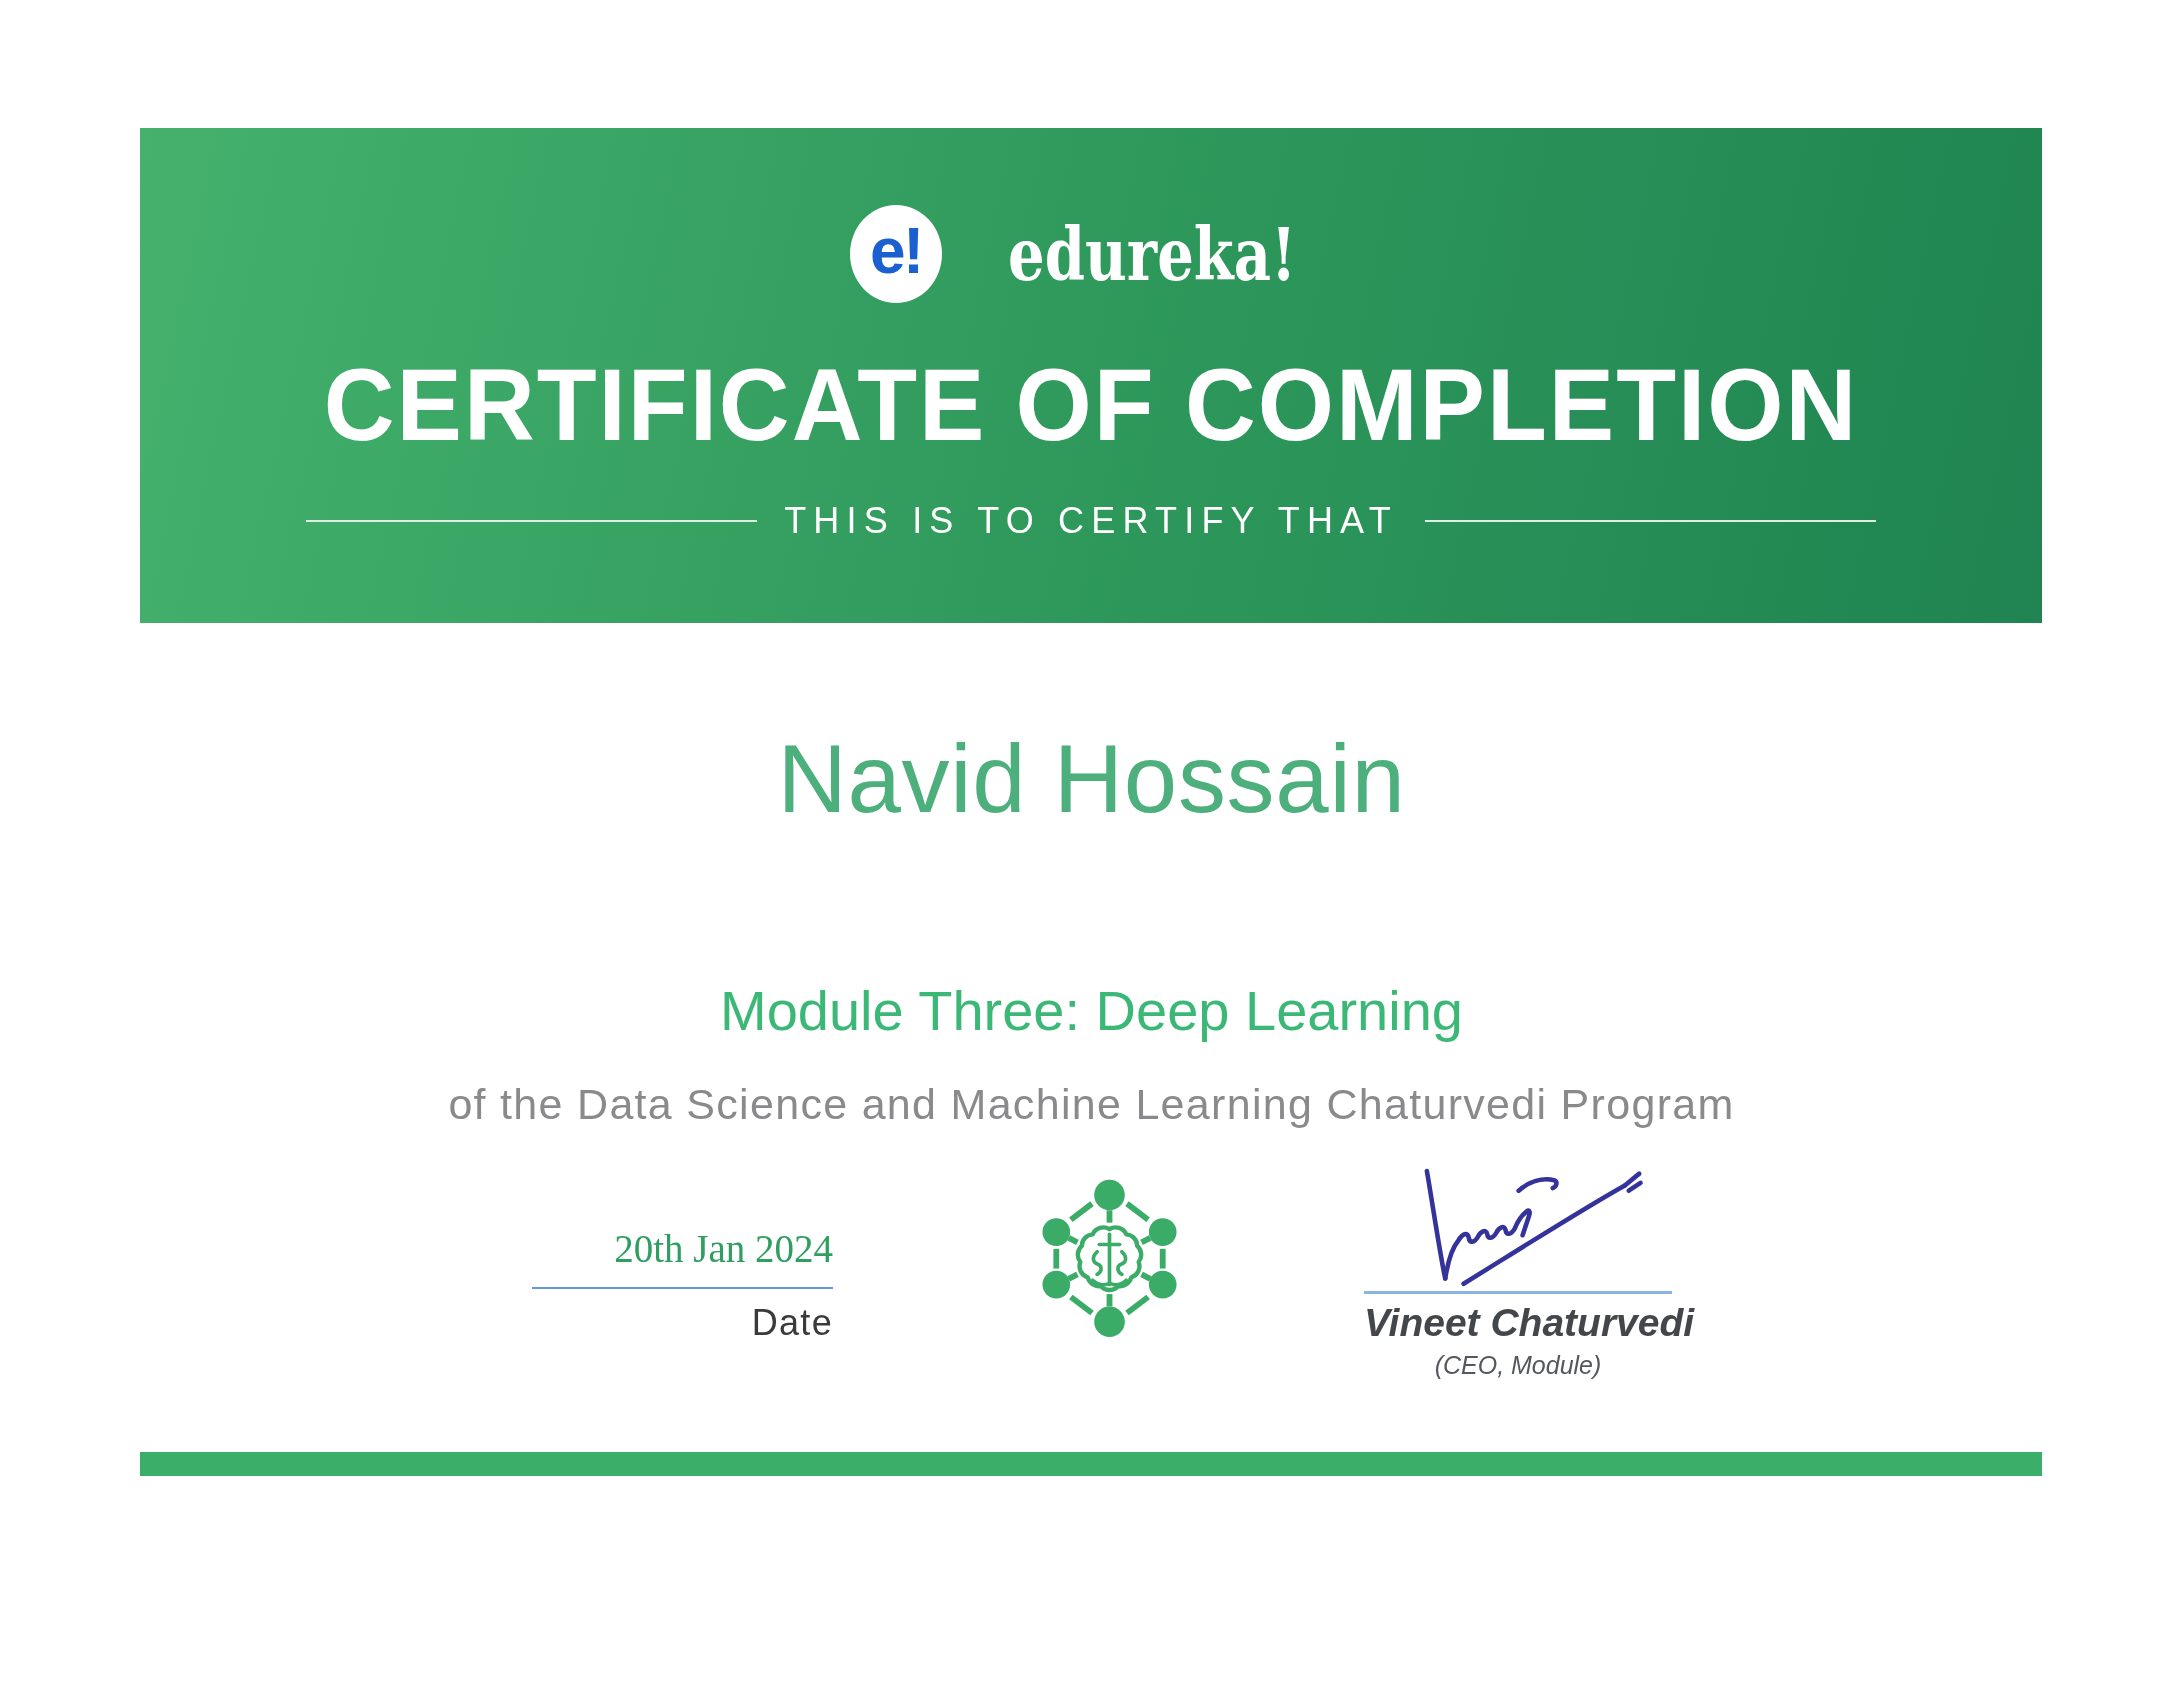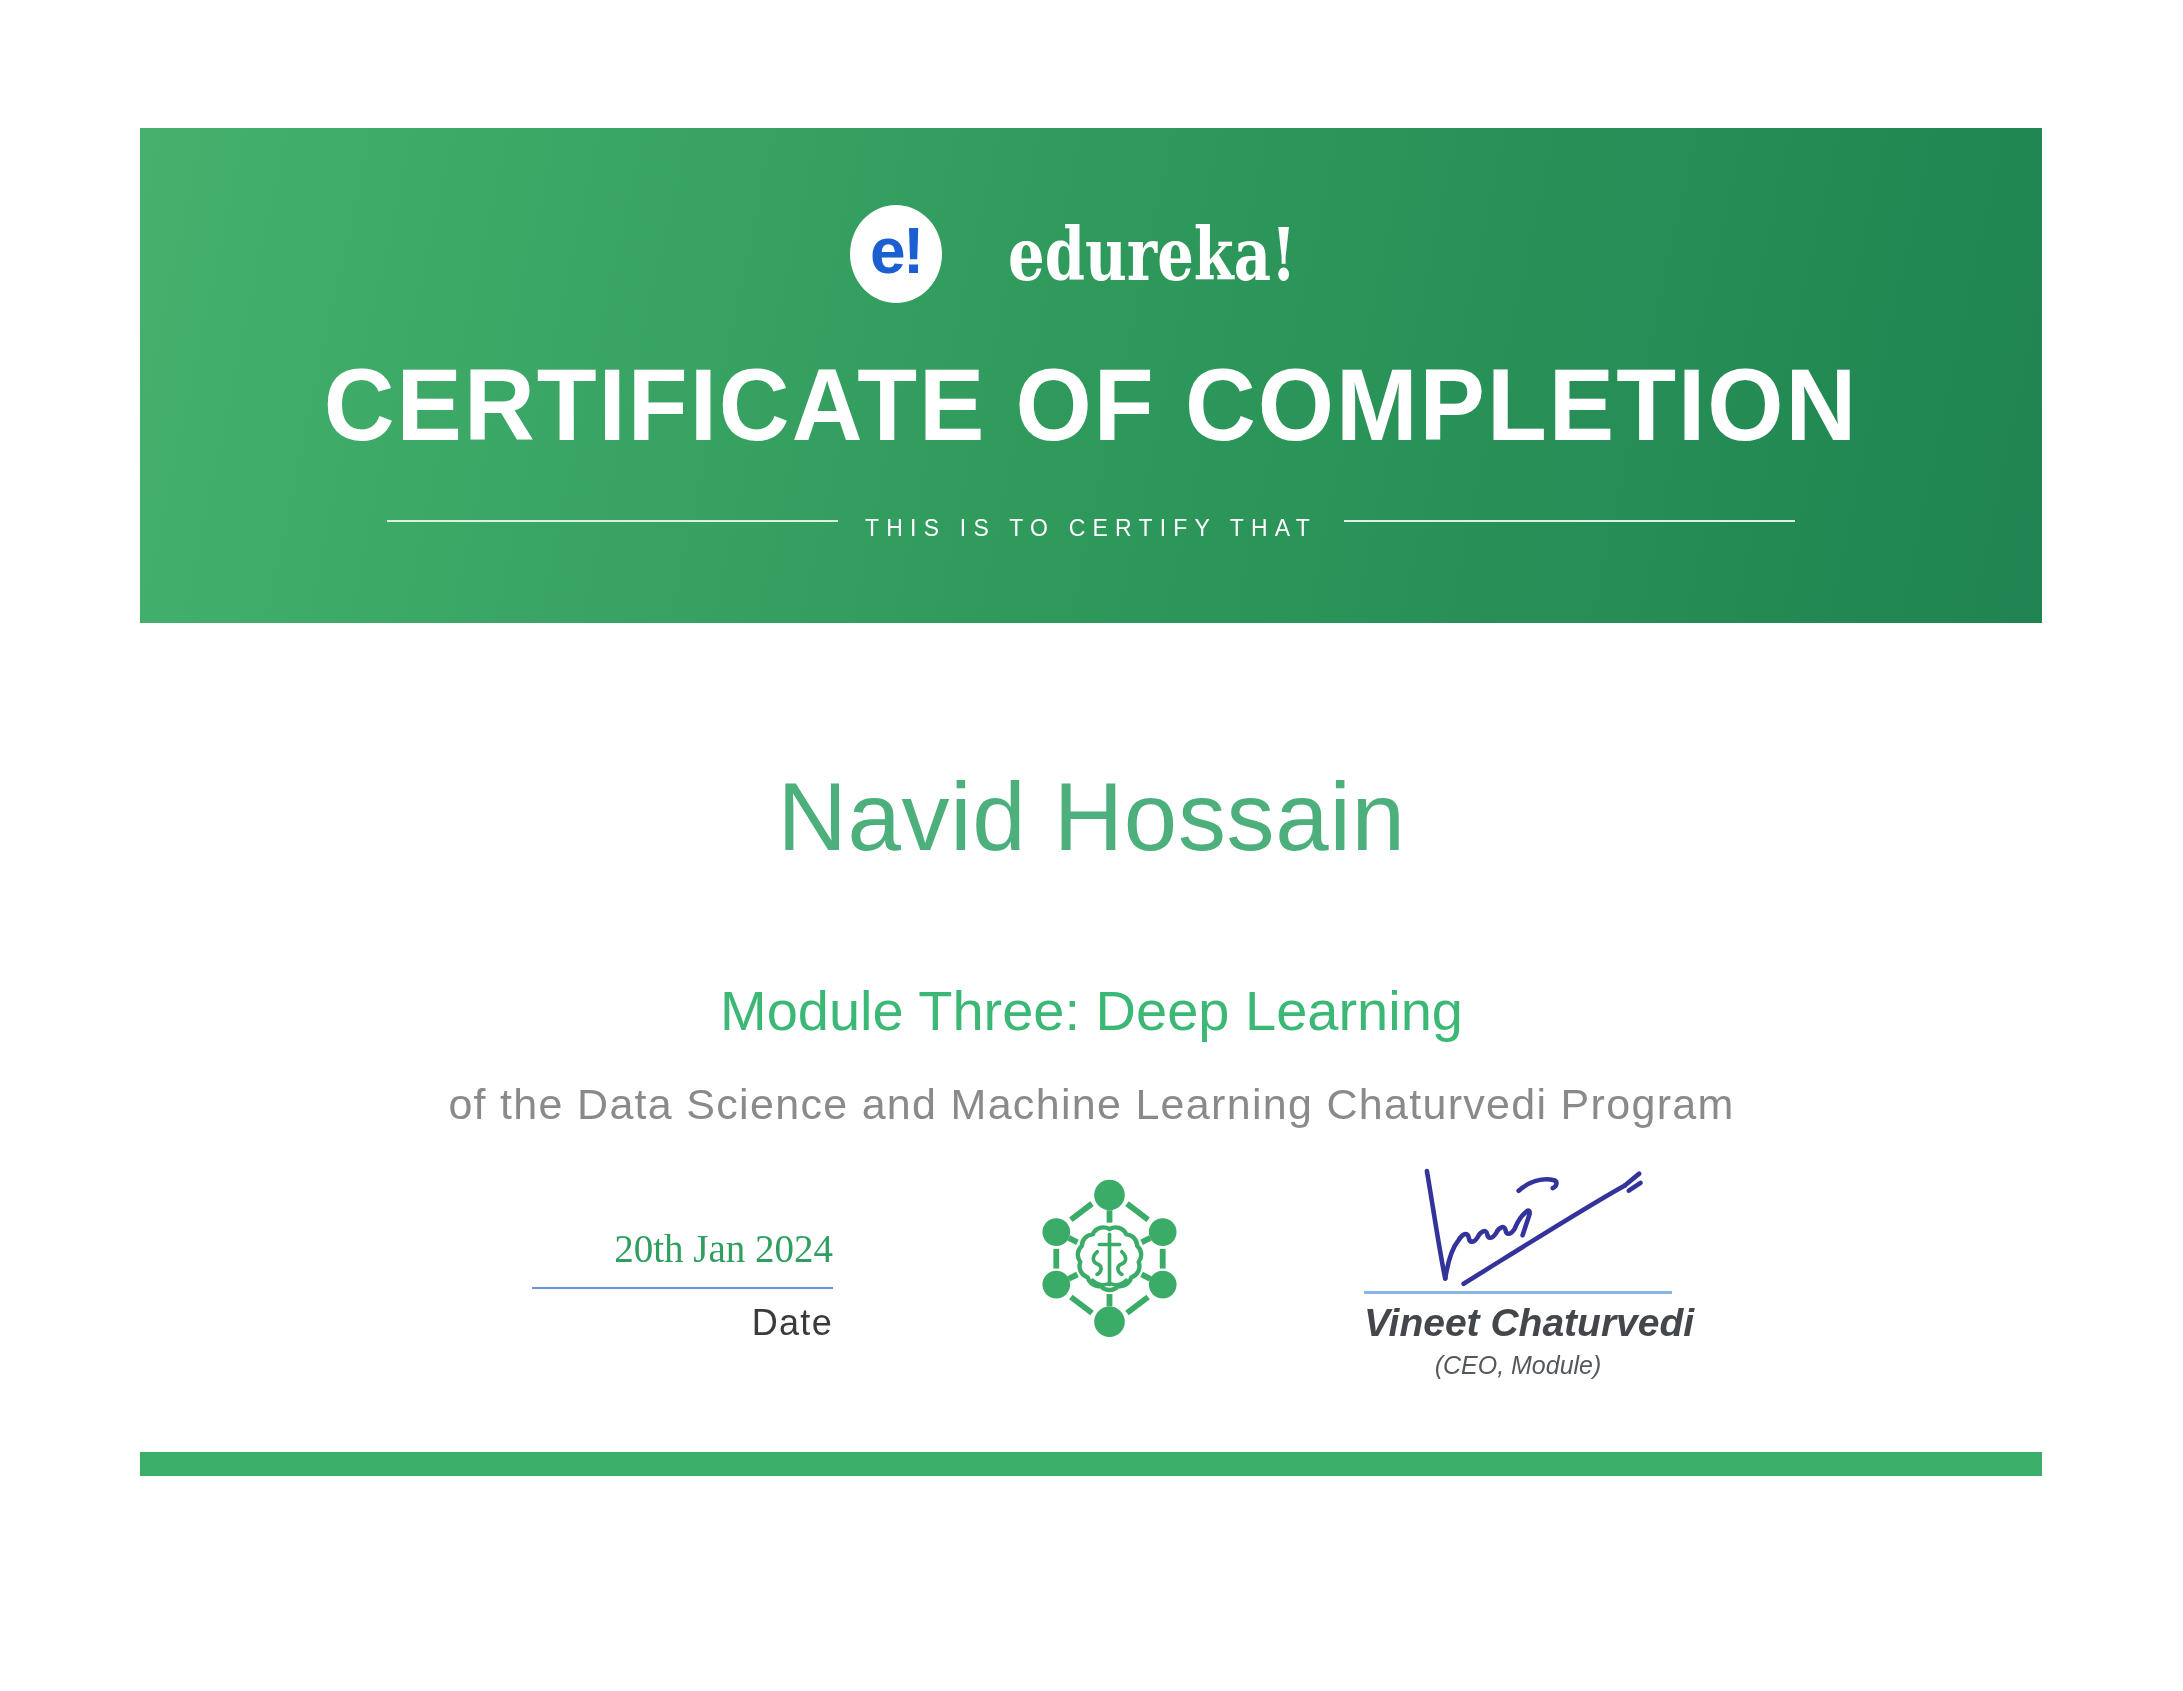--- a/index.html
+++ b/index.html
@@ -27,26 +27,26 @@
     font-size:72px; transform:scaleX(0.8);
   }
   .title {
     margin-top:48px; color:#ffffff; font-weight:bold; font-size:98px;
     letter-spacing:2px; line-height:1.1; white-space:nowrap;
     transform:scaleY(1.05);
   }
   .certify-row { margin-top:41px; display:flex; align-items:center; gap:27.5px; }
   .certify-line { width:451px; height:2.6px; background:#ddefe3; }
   .certify-text {
-    color:#ffffff; font-size:23px; letter-spacing:7.2px; white-space:nowrap;margin-top:15px;
+    color:#ffffff; font-size:36px; letter-spacing:7.2px; white-space:nowrap;
   }
 
   
   .center-line { position:absolute; left:0; width:100%; text-align:center; white-space:nowrap; line-height:1.1; }
-  .name      { top:726px; font-size:96px; color:#4daf7c; letter-spacing:0.7px;margin-top:38px; }
+  .name      { top:726px; font-size:96px; color:#4daf7c; letter-spacing:0.7px; }
   .completed { top:903px; font-size:42px;  color:#8a8a8a; letter-spacing:2px; }
   .module    { top:980px; font-size:56px;  color:#3cb876; font-weight:normal; }
   .program   { top:1081px; font-size:43px;  color:#8a8a8c; letter-spacing:1.3px; }
 
   
   .date-block { position:absolute; left:532px; top:1226px; width:301px; text-align:right; }
   .date-value { font-family:"Liberation Serif", serif; font-size:39px; color:#2f9e60; }
   .rule { height:2.6px; width:100%; }
   .date-line { margin-top:15.7px; background:#6695db; }
   .date-label { margin-top:13px; font-size:36px; font-weight:normal; color:#3a3a3a; letter-spacing:1.3px; }

